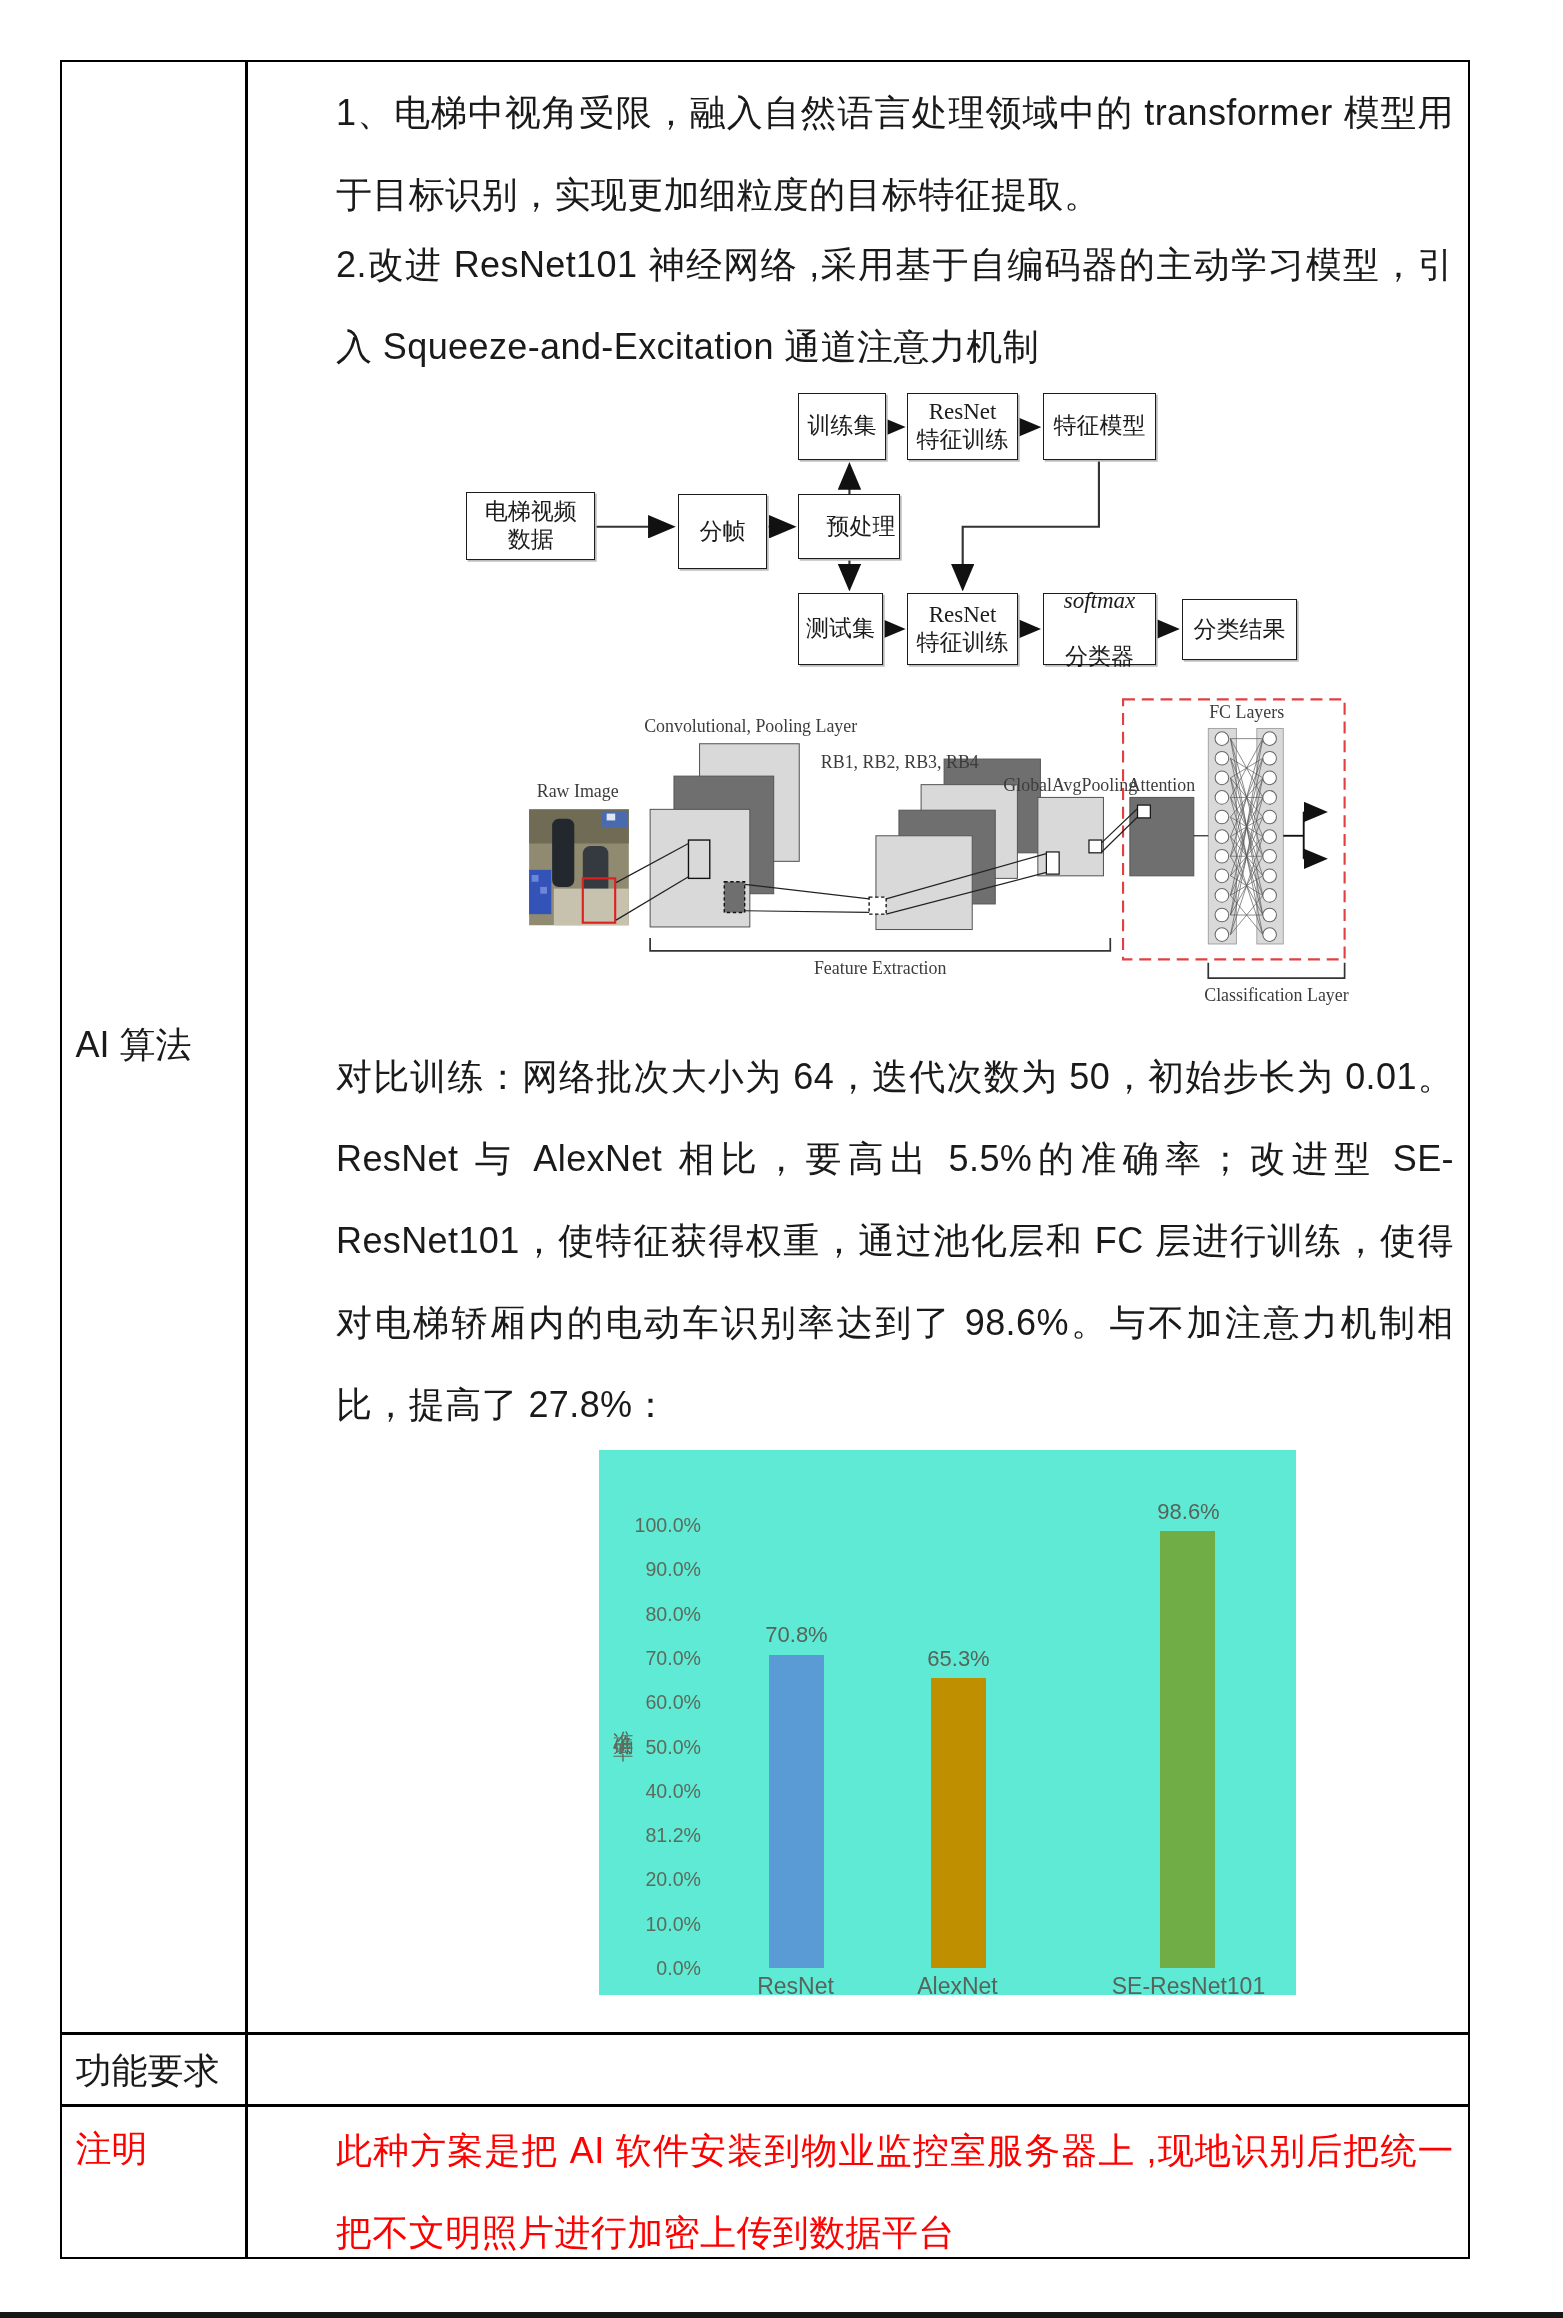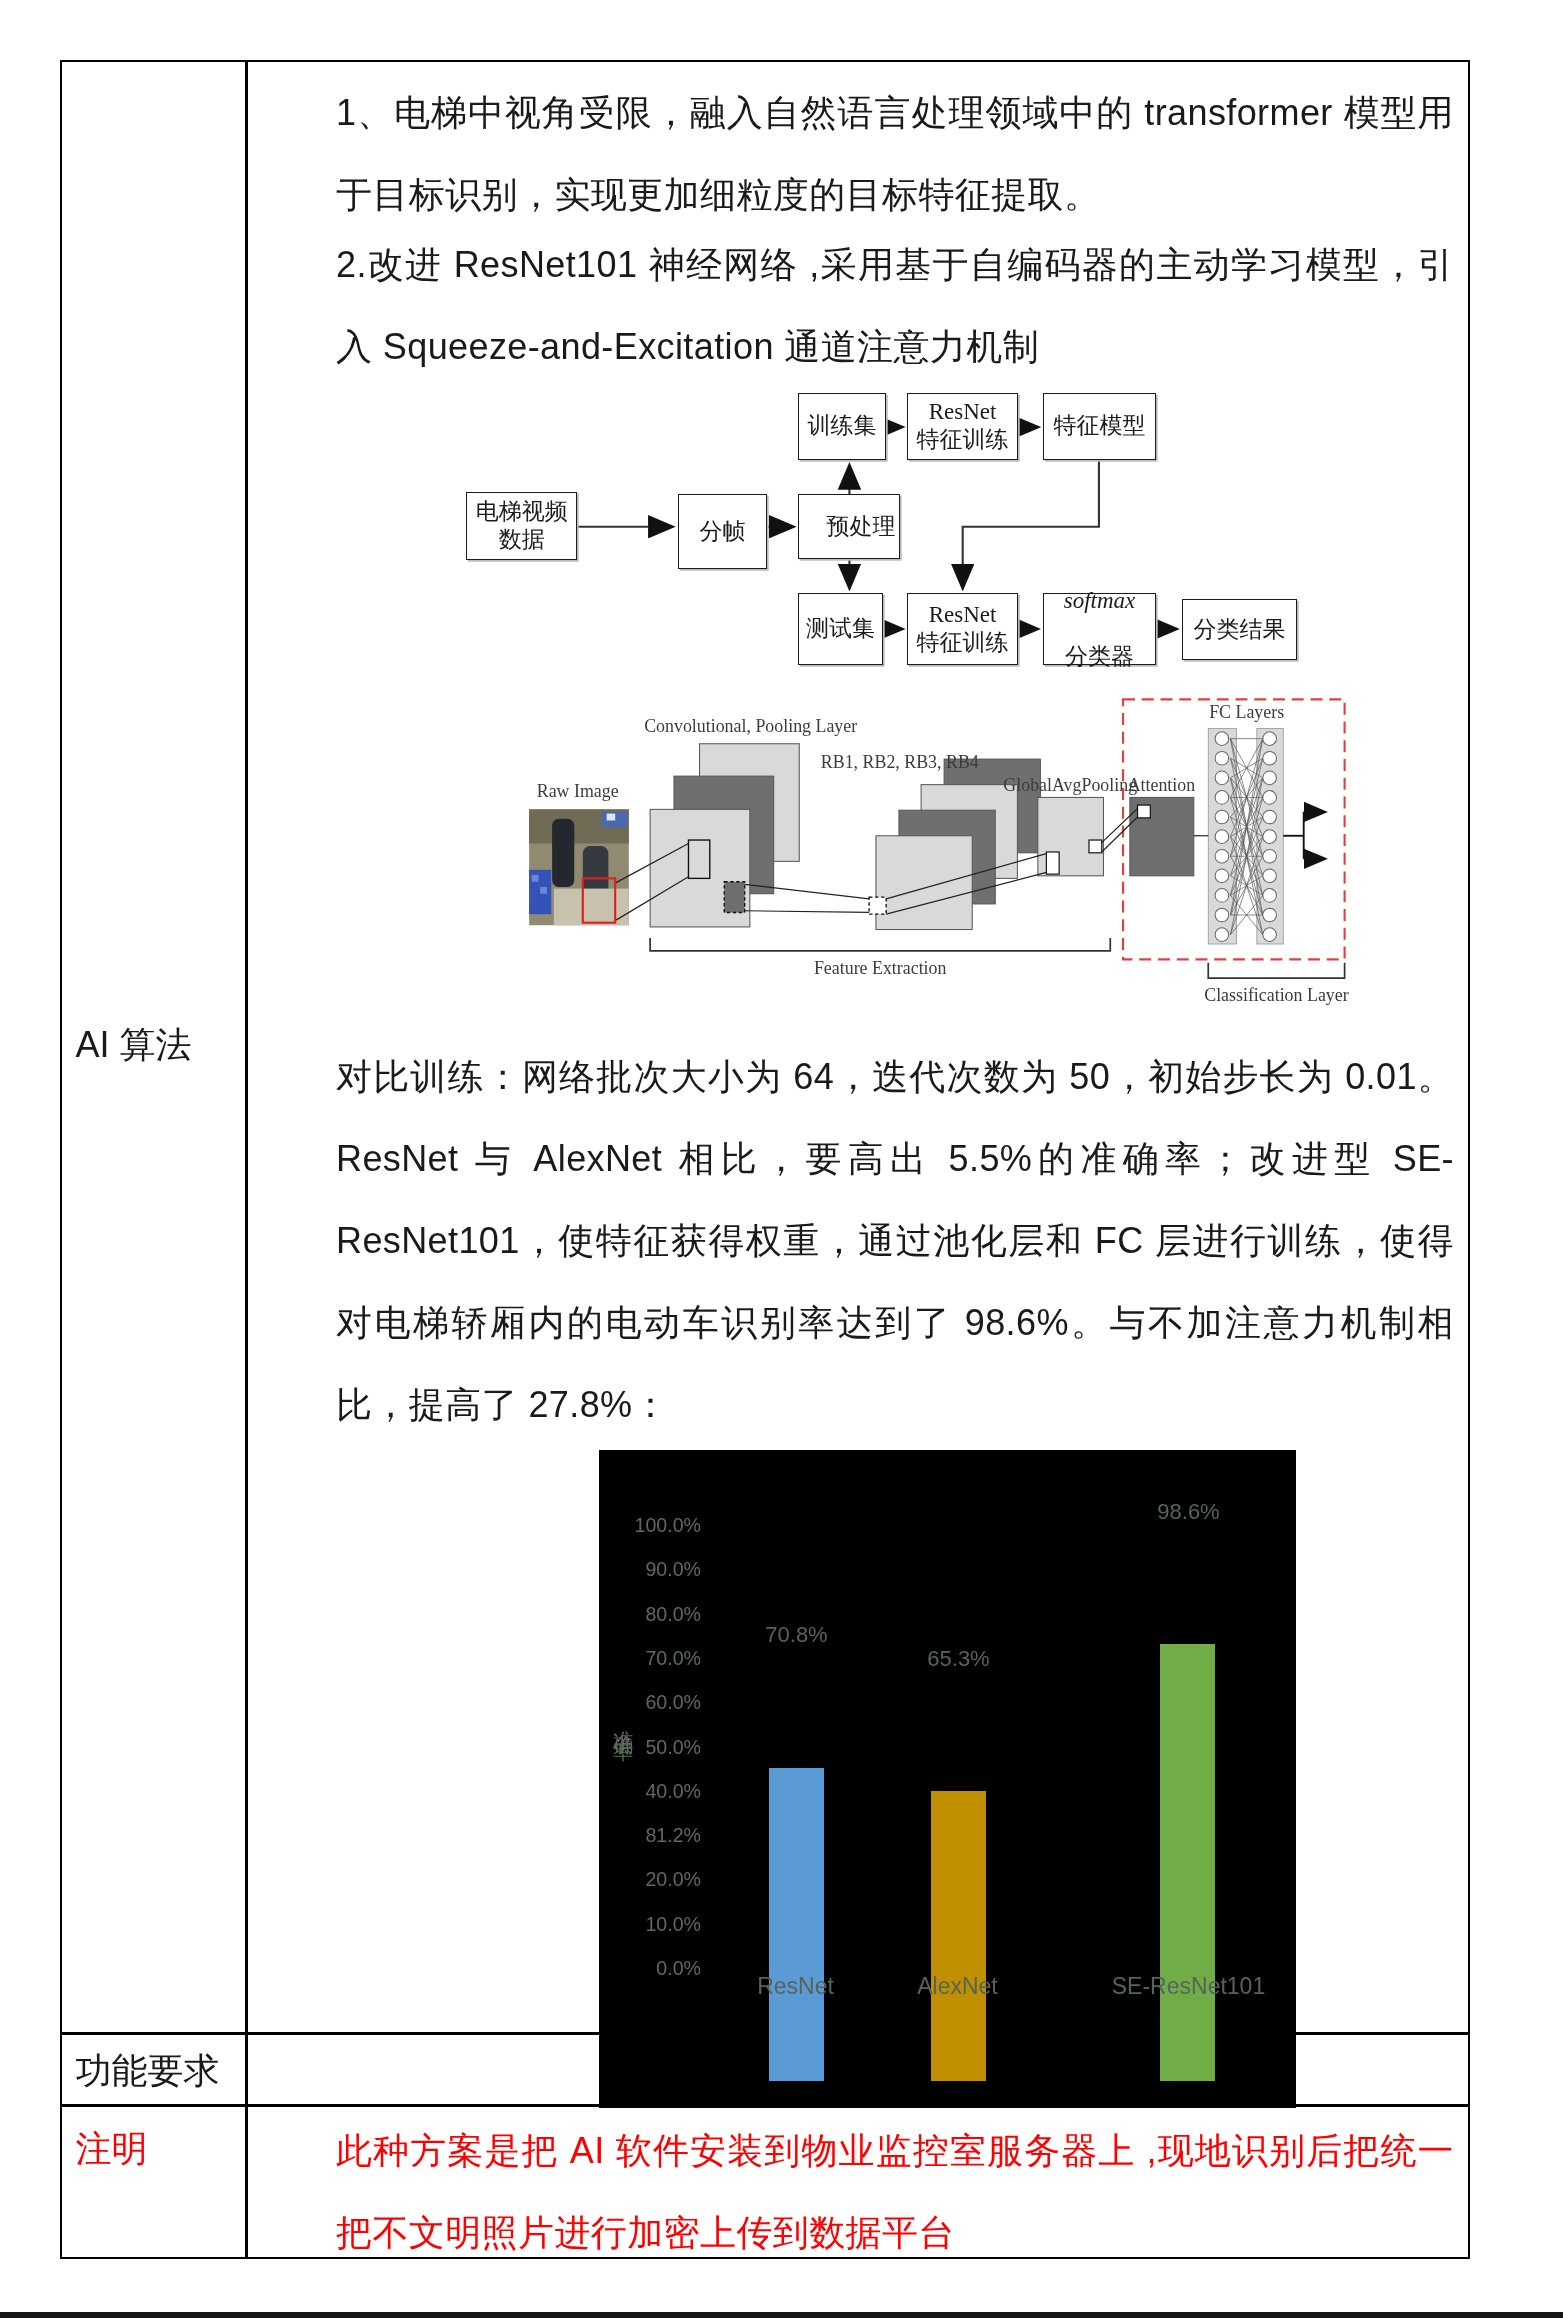--- a/index.html
+++ b/index.html
@@ -21,21 +21,21 @@
         font-family:"Liberation Serif",serif;font-size:23px;line-height:28px;color:#1c1c1c;
         box-shadow:1.7px 1.7px 0 #bbb;}
   .fbox span{white-space:pre-line;}
   .italic{font-style:italic;}
   
   .cnnfig{position:absolute;left:439px;top:622px;width:899px;height:324px;}
   .figlabel{font-family:"Liberation Serif",serif;font-size:21px;fill:#3c3c3c;}
   .fclink{stroke:#555;stroke-width:0.8;}
   .fcnode{fill:#fff;stroke:#666;stroke-width:1.2;}
   
-  .chart{position:absolute;left:537px;top:1388px;width:697px;height:658px;background:#000000;}
+  .chart{position:absolute;left:537px;top:1388px;width:697px;height:545px;background:#5eead4;}
   .ytick{position:absolute;left:0;width:102px;text-align:right;font-size:19.6px;
          color:#5c6b5c;line-height:24px;}
   .ylabel{position:absolute;left:10.2px;top:264px;writing-mode:vertical-rl;
           font-size:20.4px;color:#5c6b5c;letter-spacing:5.1px;}
   .bar{position:absolute;bottom:27px;width:55px;}
   .bar-resnet{background:#5b9bd5;}
   .bar-alexnet{background:#bf8f00;}
   .bar-se{background:#70ad47;}
   .dlabel{position:absolute;width:119px;text-align:center;font-size:22px;color:#56645a;}
   .cat{position:absolute;top:523px;width:187px;text-align:center;font-size:23px;color:#56645a;}
@@ -67,21 +67,21 @@
         <line x1="455" y1="127" x2="455" y2="94" marker-end="url(#arr)"></line>
         <line x1="455" y1="203" x2="455" y2="236" marker-end="url(#arr)"></line>
         <line x1="495" y1="48" x2="516" y2="48" marker-end="url(#arr)"></line>
         <line x1="653" y1="48" x2="675" y2="48" marker-end="url(#arr)"></line>
         <line x1="495" y1="285" x2="516" y2="285" marker-end="url(#arr)"></line>
         <line x1="653" y1="285" x2="675" y2="285" marker-end="url(#arr)"></line>
         <line x1="815" y1="285" x2="838" y2="285" marker-end="url(#arr)"></line>
         <polyline points="748,87 748,165 588,165 588,236" marker-end="url(#arr)"></polyline>
       </g>
     </svg>
-    <div class="fbox" style="left:4.3px;top:106px;width:111px;height:68px;">
+    <div class="fbox" style="left:4.3px;top:106px;width:129px;height:68px;">
       <span>电梯视频
 数据</span>
       </div>
     <div class="fbox" style="left:216px;top:108px;width:89px;height:75px;">
       <span>分帧</span>
       </div>
     <div class="fbox" style="left:336px;top:108px;width:102px;height:65px;padding-left:24px;">
       <span>预处理</span>
       </div>
     <div class="fbox" style="left:336px;top:6.8px;width:88px;height:67px;">

